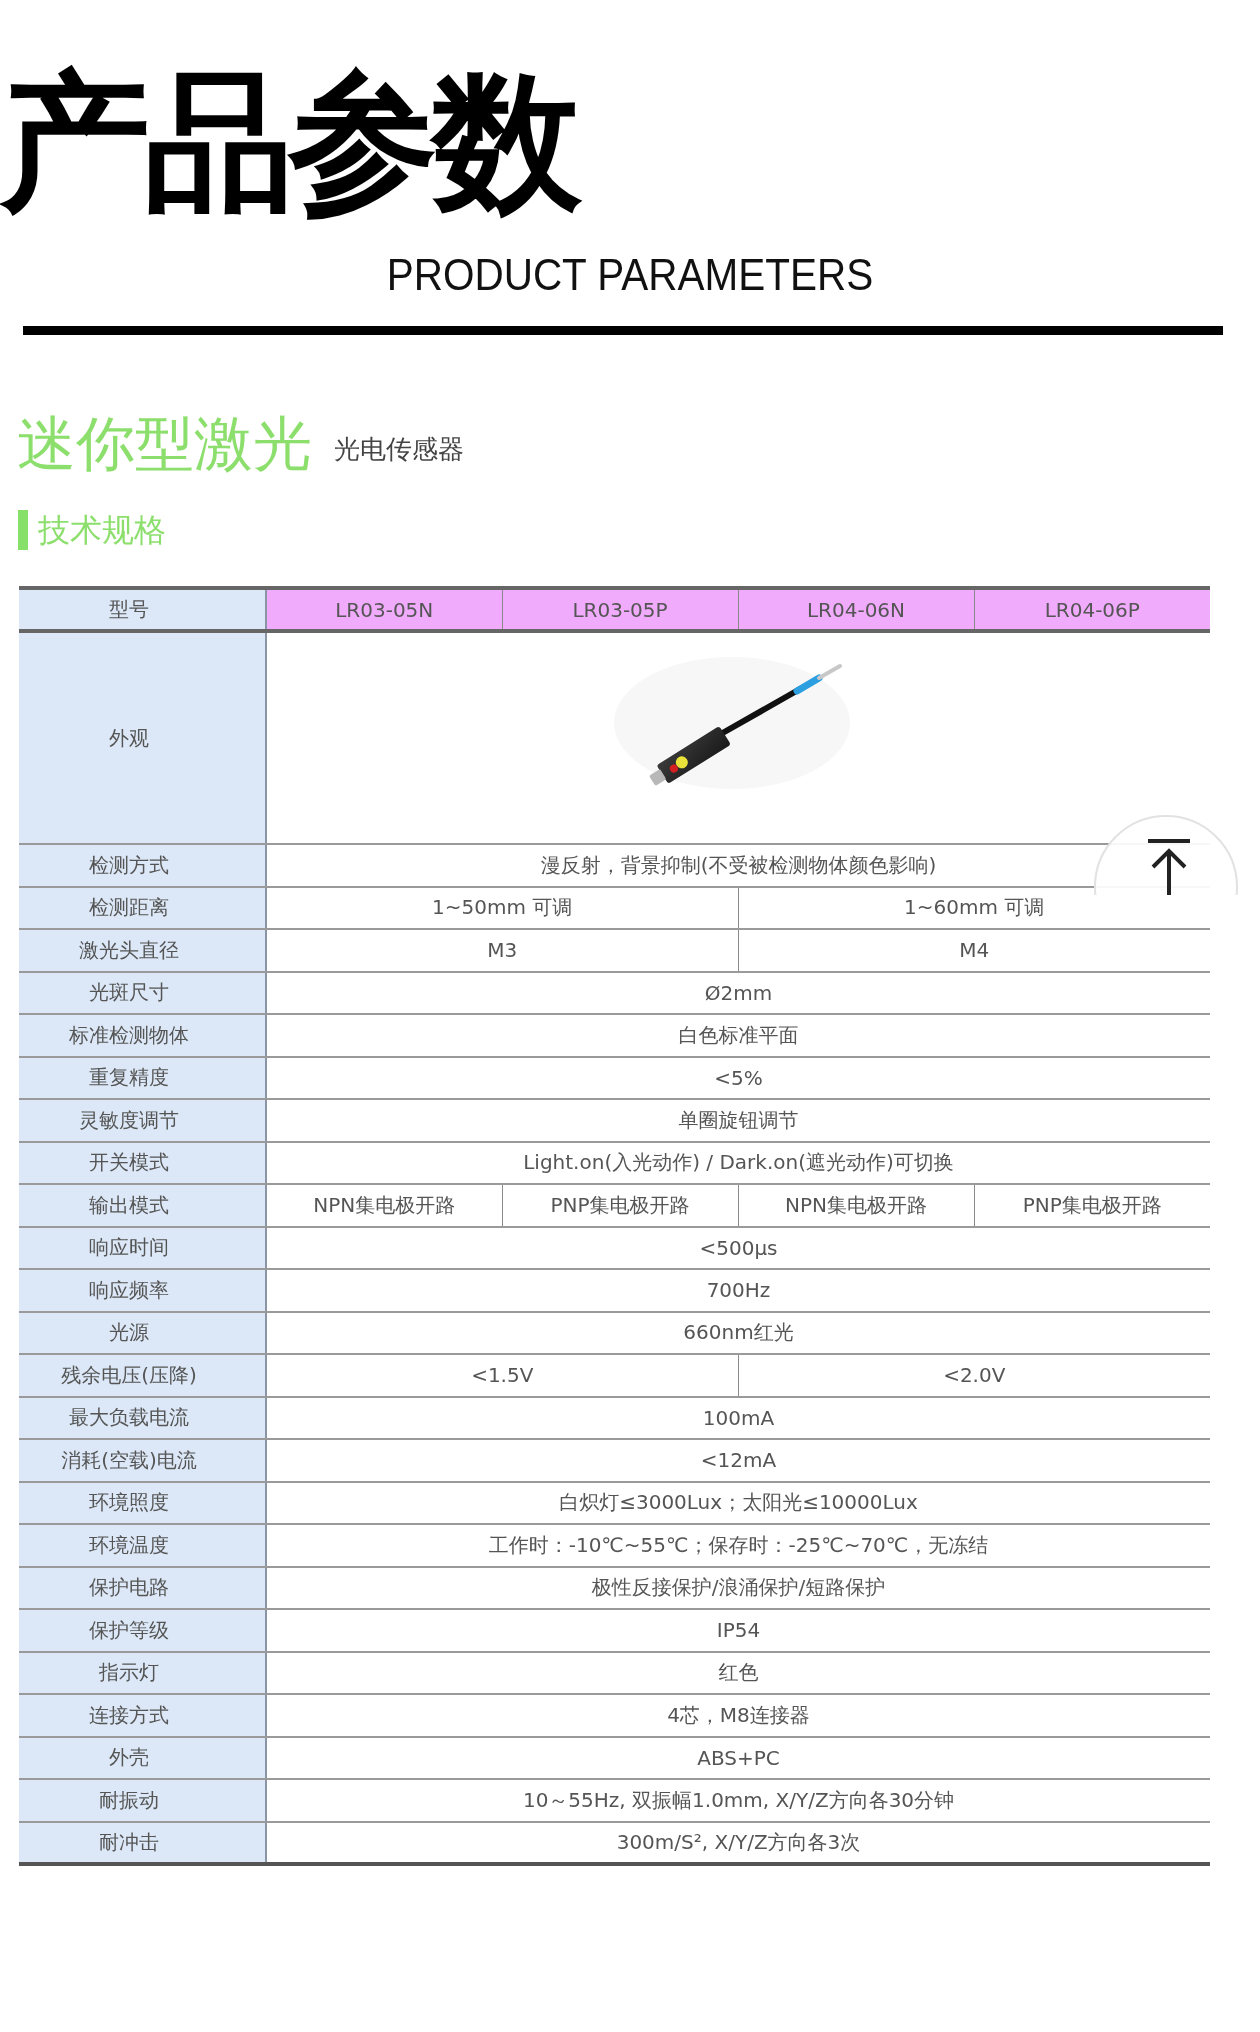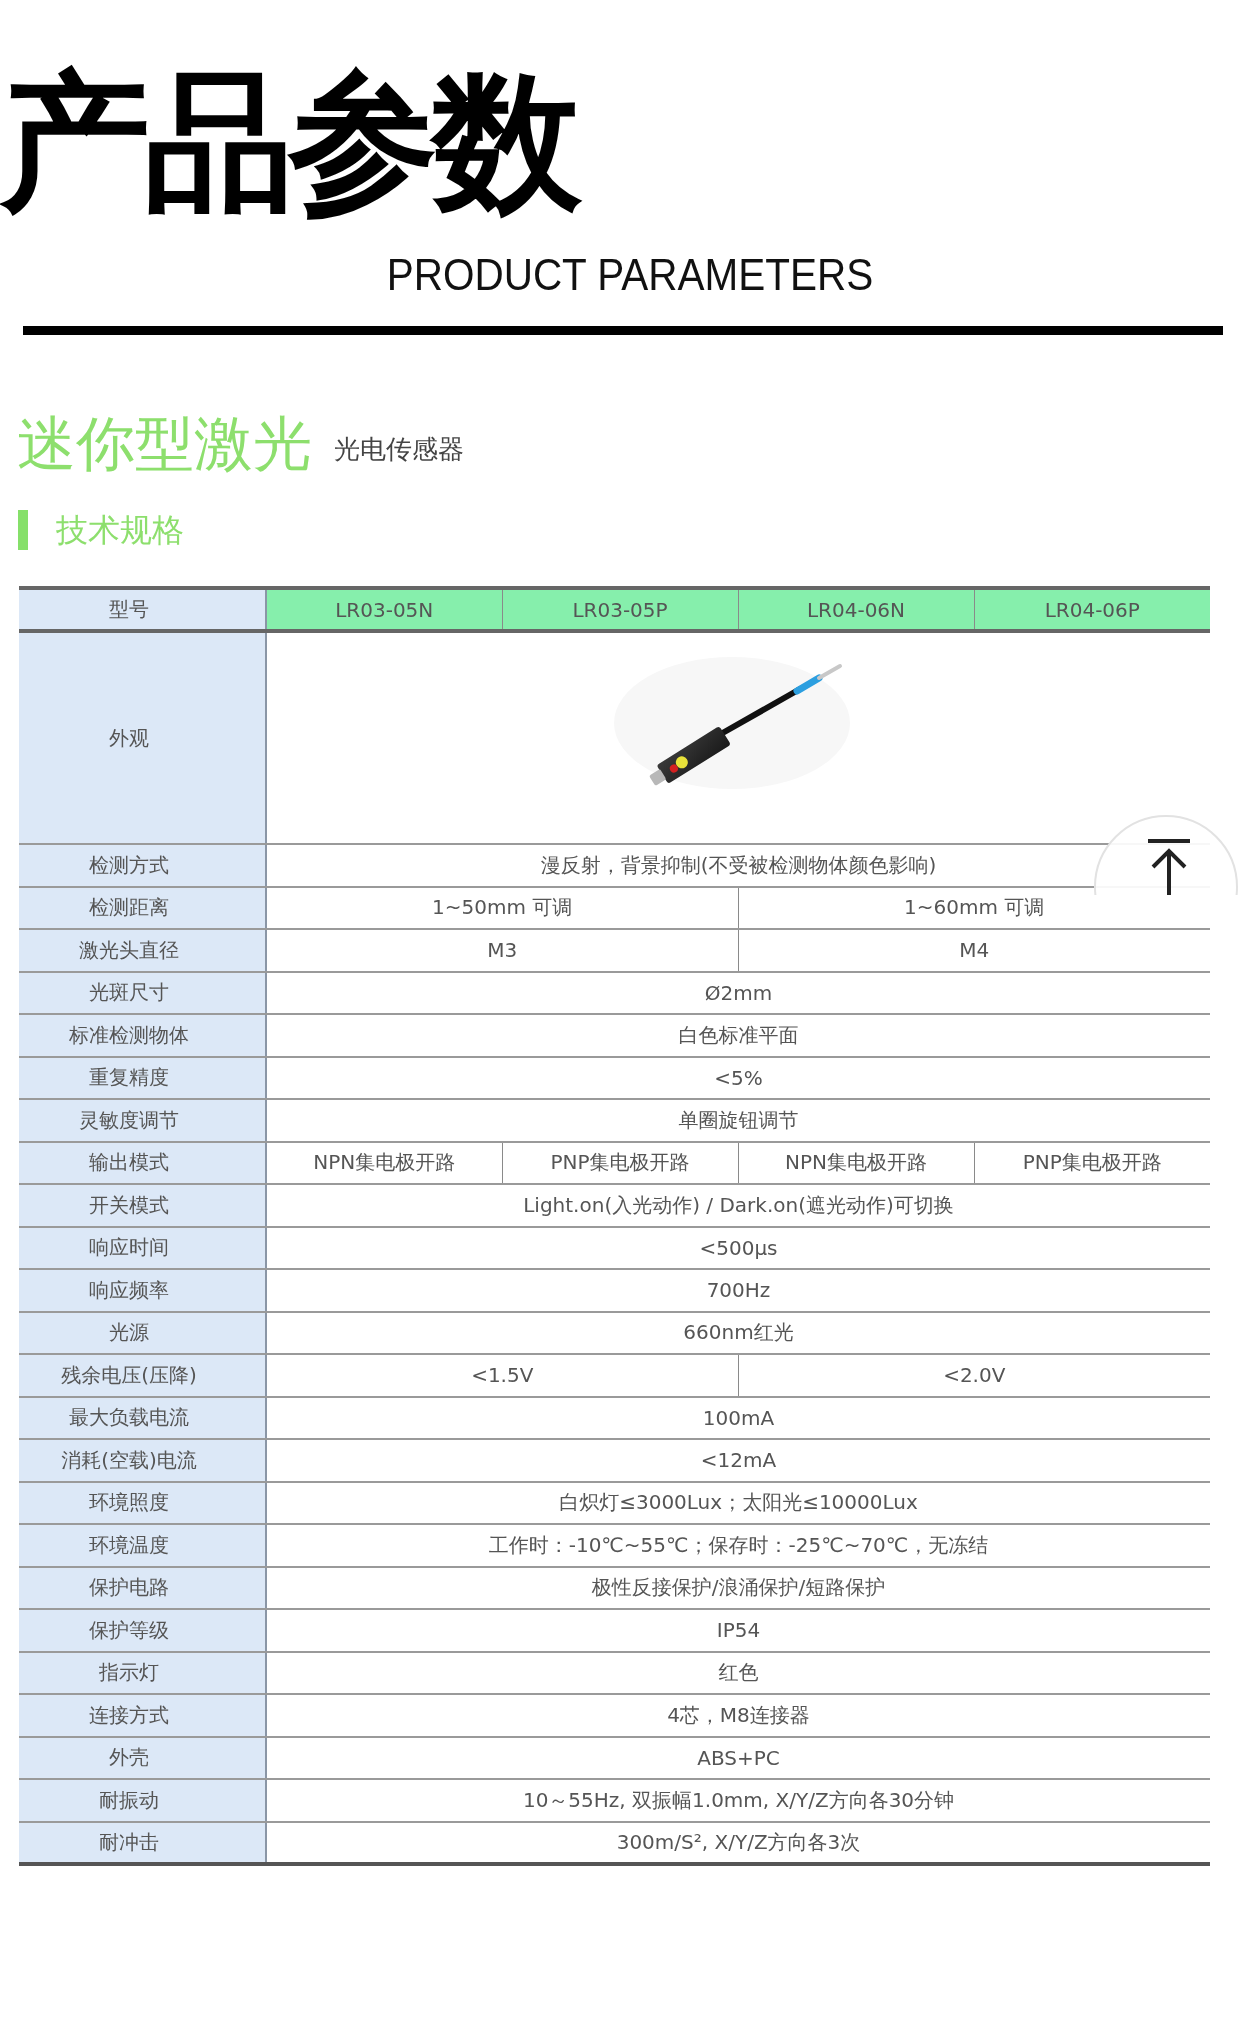--- a/index.html
+++ b/index.html
@@ -20,35 +20,35 @@
     .hero-divider {
       position: absolute; left: 23px; top: 326px; width: 1200px; height: 9px; background: #000;
     }
 
     .product-heading { position: absolute; left: 17px; top: 418px; display: flex; align-items: flex-end; }
     .product-heading .main { font-size: 59px; line-height: 52px; color: #8ddf6d; }
     .product-heading .sub { font-size: 26px; line-height: 34px; color: #444; margin-left: 22px; margin-bottom: 4px; text-align: center; }
 
     .section-heading { position: absolute; left: 18px; top: 510px; display: flex; align-items: center; }
     .section-heading .bar { width: 10px; height: 40px; background: #86e06a; }
-    .section-heading .label { font-size: 32px; line-height: 40px; color: #8ddf6d; margin-left: 28px; }
+    .section-heading .label { font-size: 32px; line-height: 40px; color: #8ddf6d; margin-left: 10px; }
 
     .spec-table {
       position: absolute; left: 19px; top: 586px; width: 1191px;
       border-collapse: collapse; table-layout: fixed; font-size: 20px; color: #555;
     }
     .spec-table td, .spec-table th {
       border-bottom: 2px solid #9a9a9a; text-align: center; vertical-align: middle;
       height: 42.5px; padding: 0; font-weight: normal;
     }
     .spec-table .lbl {
       background: #dce8f7; text-align: center; padding-right: 26px;
       border-right: 2px solid #8a96a6;
     }
-    .spec-table thead th { background: #86efac; height: 43px; border-top: 4px solid #666; border-bottom: 4px solid #666; }
+    .spec-table thead th { background: #f0abfc; height: 43px; border-top: 4px solid #666; border-bottom: 4px solid #666; }
     .spec-table thead th.col { border-left: 1px solid #8a8a8a; }
     .spec-table thead th.col:first-of-type { border-left: none; }
     .spec-table td.split { border-left: 1px solid #8a8a8a; text-align: center; }
     .spec-table tr.last td { border-bottom: 4px solid #555; }
     .spec-table tr.img-row td { height: 212px; }
 
     .sensor-wrap { position: relative; width: 100%; height: 210px; }
     .sensor-wrap svg { position: absolute; left: 345px; top: 20px; }
 
     .back-top {
@@ -142,29 +142,29 @@
       </tr>
       <tr>
         <td class="lbl">重复精度</td>
         <td colspan="4">&lt;5%</td>
       </tr>
       <tr>
         <td class="lbl">灵敏度调节</td>
         <td colspan="4">单圈旋钮调节</td>
       </tr>
       <tr>
+        <td class="lbl">开关模式</td>
+        <td colspan="4">Light.on(入光动作) / Dark.on(遮光动作)可切换</td>
+      </tr>
+      <tr>
         <td class="lbl">输出模式</td>
         <td colspan="1">NPN集电极开路</td>
         <td colspan="1" class="split">PNP集电极开路</td>
         <td colspan="1" class="split">NPN集电极开路</td>
         <td colspan="1" class="split">PNP集电极开路</td>
-      </tr>
-      <tr>
-        <td class="lbl">开关模式</td>
-        <td colspan="4">Light.on(入光动作) / Dark.on(遮光动作)可切换</td>
       </tr>
       <tr>
         <td class="lbl">响应时间</td>
         <td colspan="4">&lt;500µs</td>
       </tr>
       <tr>
         <td class="lbl">响应频率</td>
         <td colspan="4">700Hz</td>
       </tr>
       <tr>

